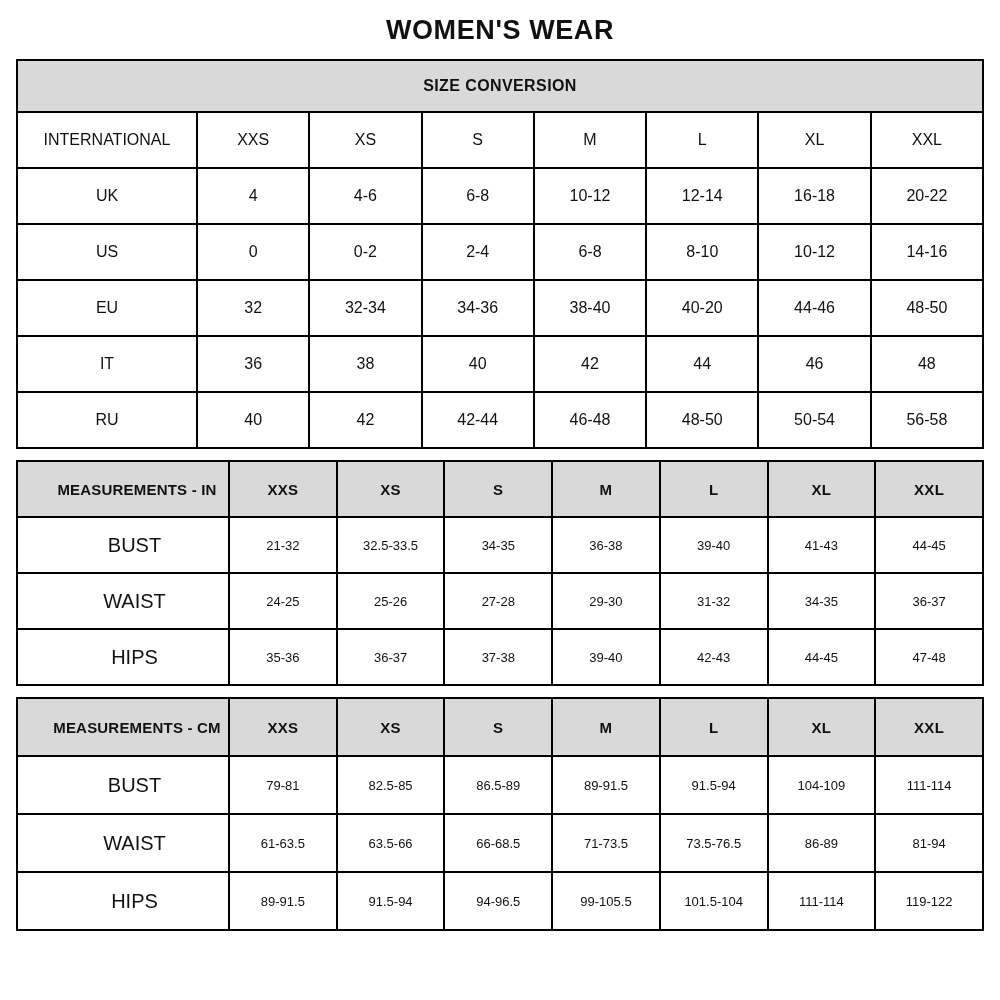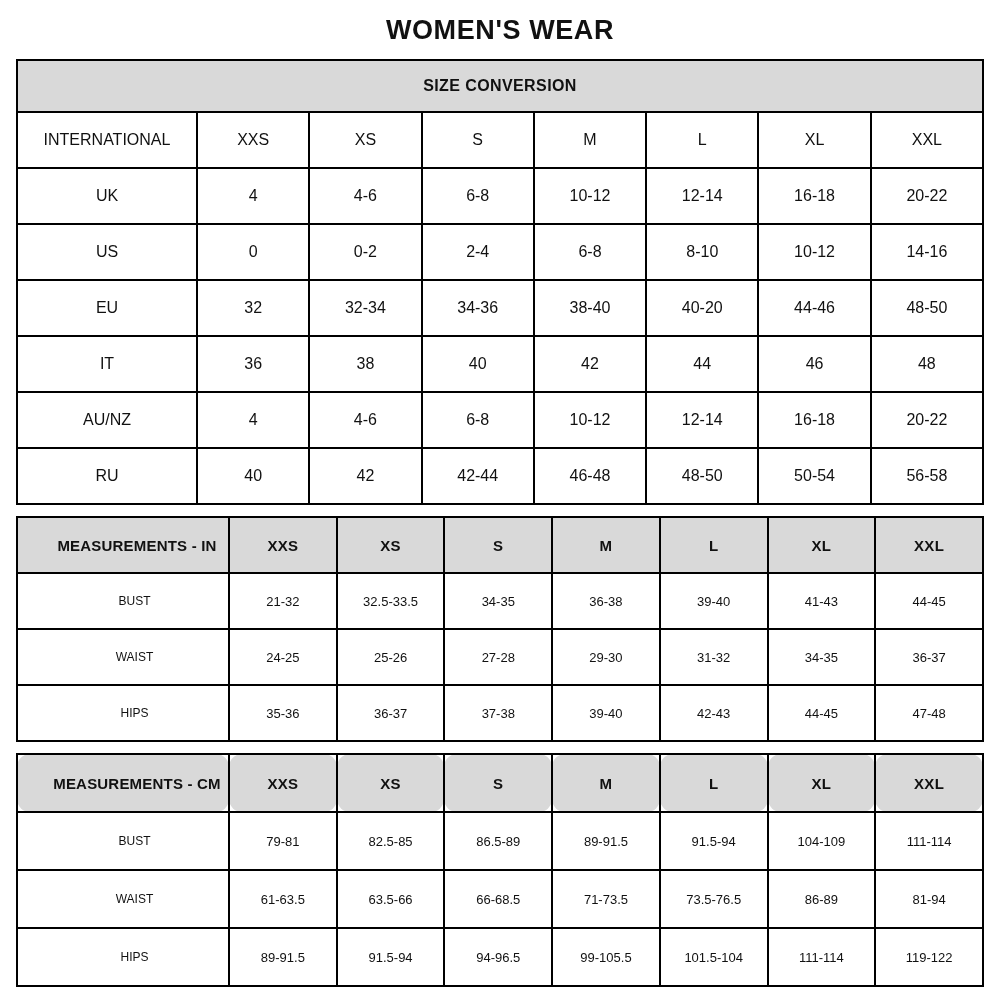--- a/index.html
+++ b/index.html
@@ -41,35 +41,35 @@
     background: #d9d9d9;
     font-weight: 700;
     font-size: 16px;
     letter-spacing: 0.4px;
     height: 52px;
   }
   .t1 td { height: 56px; font-size: 16px; margin-top: 17px; }
   .c-first1 { width: 180px; }
   
   .t2 td { height: 56px; }
-  .t3 td { height: 58px; border-radius: 13px; }
+  .t3 td { height: 58px; }
   .hdr {
     background: #d9d9d9;
     font-weight: 700;
     font-size: 15px;
     letter-spacing: 0.3px;
   }
   .hdr-first {
     background: #d9d9d9;
     font-weight: 700;
     font-size: 15px;
     letter-spacing: 0.2px;
     padding-left: 32px;
   }
-  .rlabel { font-size: 12px; padding-left: 27px; }
+  .rlabel { font-size: 20px; padding-left: 27px; }
   .val { font-size: 13px; }
   .c-first2 { width: 212px; }
 </style>
 </head>
 <body>
 
 <div class="page">
 
   <div class="title">WOMEN'S WEAR</div>
 
@@ -124,30 +124,20 @@
     </tr>
     <tr>
       <td>IT</td>
       <td>36</td>
       <td>38</td>
       <td>40</td>
       <td>42</td>
       <td>44</td>
       <td>46</td>
       <td>48</td>
-    </tr>
-    <tr>
-      <td>AU/NZ</td>
-      <td>4</td>
-      <td>4-6</td>
-      <td>6-8</td>
-      <td>10-12</td>
-      <td>12-14</td>
-      <td>16-18</td>
-      <td>20-22</td>
     </tr>
     <tr>
       <td>RU</td>
       <td>40</td>
       <td>42</td>
       <td>42-44</td>
       <td>46-48</td>
       <td>48-50</td>
       <td>50-54</td>
       <td>56-58</td>

